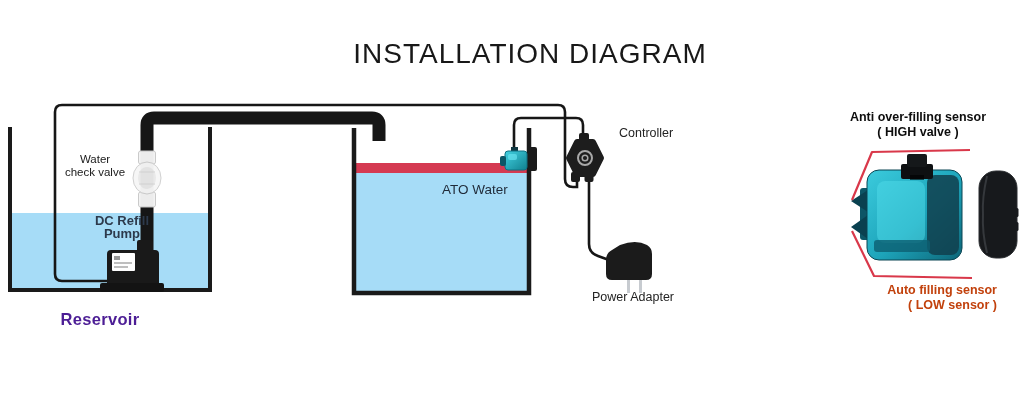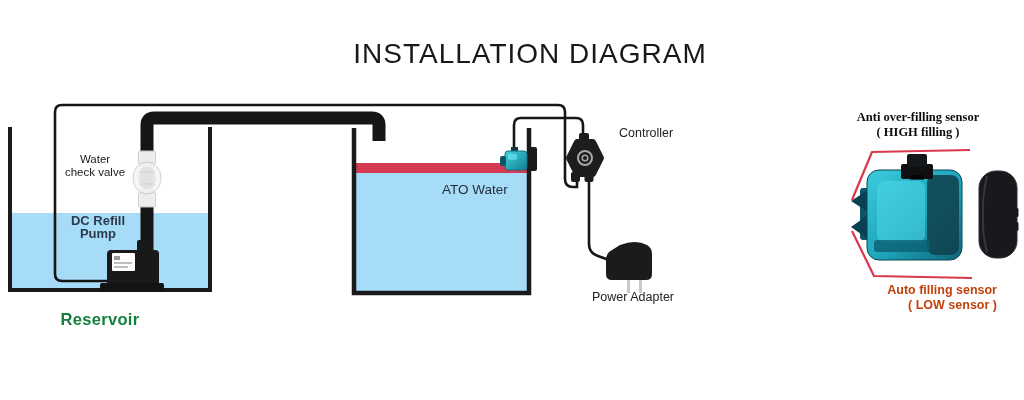--- a/index.html
+++ b/index.html
@@ -7,27 +7,27 @@
     position:relative;width:1024px;height:400px;overflow:hidden;background:#ffffff;
     font-family:"Liberation Sans", sans-serif;
   }
   .stage svg{position:absolute;left:0;top:0;}
   .lbl{position:absolute;white-space:pre-line;}
   .title{
     left:280px;top:38px;width:500px;text-align:center;
     font-size:28px;letter-spacing:1px;color:#181818;font-weight:500;
   }
   .valve-lbl{left:52px;top:153px;width:86px;text-align:center;font-size:11.5px;line-height:12.5px;color:#1a1a1a;font-weight:500;}
-  .pump-lbl{left:58px;top:214px;width:80px;text-align:center;font-size:13px;line-height:13px;color:#2d3a4c;font-weight:600;}
-  .reservoir-lbl{left:40px;top:310px;width:120px;text-align:center;font-size:16.5px;font-weight:700;color:#15803d;letter-spacing:.3px;}
+  .pump-lbl{left:58px;top:214px;width:80px;text-align:center;font-size:13px;line-height:13px;color:#2d3a4c;font-weight:600;padding-left:24px;}
+  .reservoir-lbl{left:40px;top:310px;width:120px;text-align:center;font-size:16.5px;font-weight:700;color:#4c1d95;letter-spacing:.3px;}
   .ato-lbl{left:425px;top:182px;width:100px;text-align:center;font-size:13.5px;color:#1f2a38;font-weight:500;}
   .tank-lbl{left:386px;top:310px;width:120px;text-align:center;font-size:16.5px;font-weight:700;color:#1f1f1f;letter-spacing:.3px;}
   .controller-lbl{left:619px;top:126px;font-size:12.5px;color:#232323;font-weight:500;}
   .adapter-lbl{left:592px;top:290px;width:100px;text-align:left;font-size:12.5px;color:#232323;font-weight:500;}
-  .high-lbl{left:838px;top:110px;width:160px;text-align:center;font-size:12.5px;line-height:14.5px;font-weight:700;color:#0d0d0d;font-family:Liberation Serif, serif;}
+  .high-lbl{left:838px;top:110px;width:160px;text-align:center;font-size:12.5px;line-height:14.5px;font-weight:700;color:#0d0d0d;}
   .low-lbl{left:839px;top:283px;width:158px;text-align:right;font-size:12.5px;line-height:15px;font-weight:700;color:#c2410c;}
 </style>
 </head>
 <body>
 
 <div class="stage">
 
   <svg width="1024" height="400" viewBox="0 0 1024 400">
     <defs>
       <linearGradient id="tealGrad" x1="0" y1="0" x2="1" y2="1">
@@ -143,17 +143,17 @@
 
   <div class="lbl reservoir-lbl">Reservoir</div>
 
   <div class="lbl ato-lbl">ATO Water</div>
 
 
   <div class="lbl controller-lbl">Controller</div>
 
   <div class="lbl adapter-lbl">Power Adapter</div>
 
-  <div class="lbl high-lbl"><span>Anti over-filling sensor</span><br><span>( HIGH filling )</span></div>
+  <div class="lbl high-lbl"><span>Anti over-filling sensor</span><br><span>( HIGH valve )</span></div>
 
   <div class="lbl low-lbl"><span>Auto filling sensor</span><br><span>( LOW sensor )</span></div>
 
 </div>
 
 </body></html>

